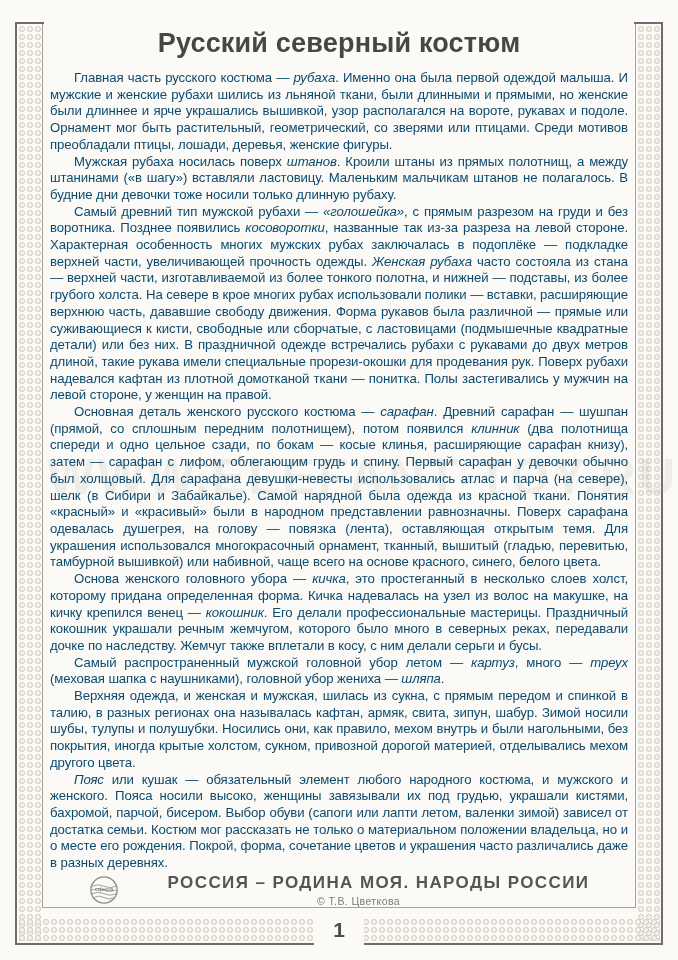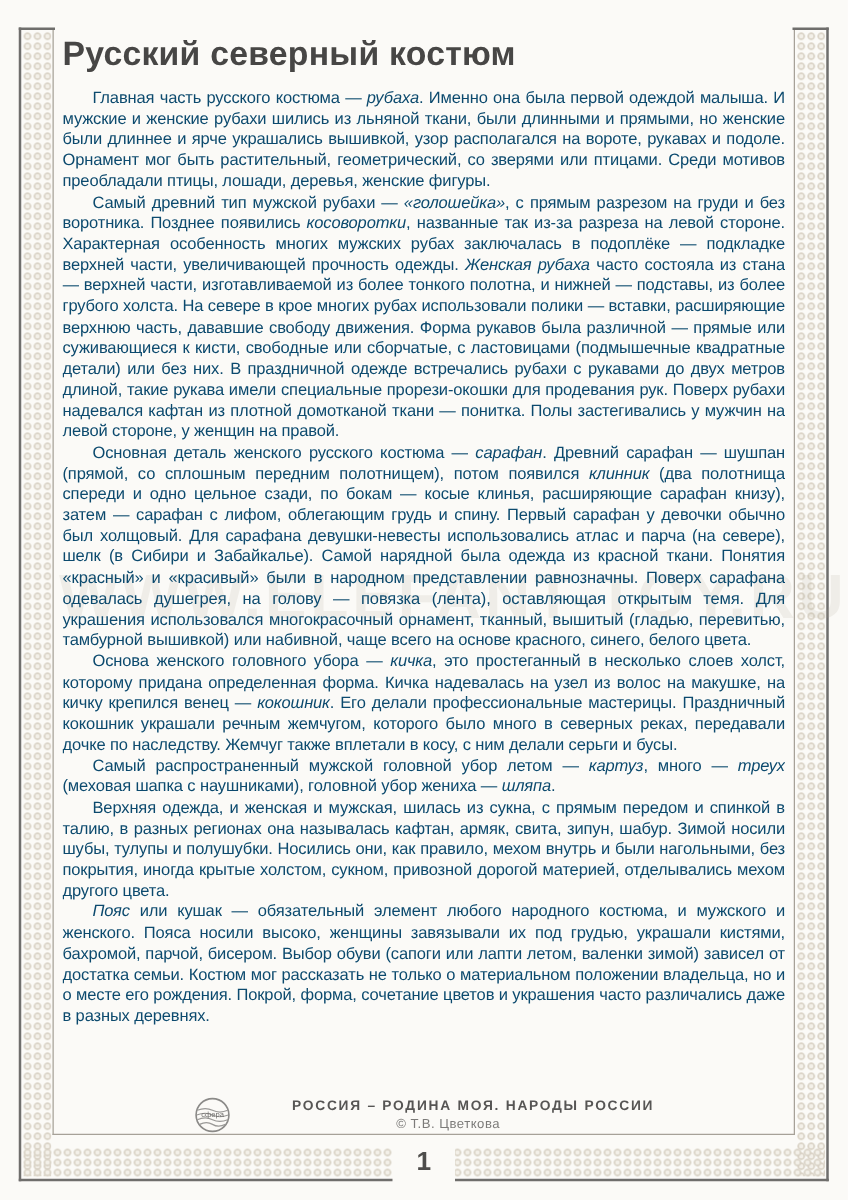--- a/index.html
+++ b/index.html
@@ -47,41 +47,41 @@
     text-align:right; font-size:50px; font-weight:bold; letter-spacing:3px;
     color:rgba(168,160,145,0.14); white-space:nowrap; pointer-events:none;
   }
 
   
   .content {
     position:absolute; left:50px; right:50px; top:24px; bottom:58px;
     z-index:1; overflow:hidden;
   }
   h1.title {
-    margin-top:3px; text-align:left;
+    margin-top:3px; text-align:center;
     font-size:27px; line-height:32px; font-weight:bold; color:#474645;
     letter-spacing:0.2px;
   }
   .paragraphs { margin-top:11px; }
   .paragraphs p {
     text-indent:24px; text-align:justify;
     font-size:13.2px; line-height:16.7px; color:#0c4a6e;
     letter-spacing:-0.1px;
   }
   .paragraphs p i { font-style:italic; }
 
   
   .footer {
     position:absolute; left:0; right:0; bottom:53px; z-index:2;
     display:flex; align-items:center; justify-content:center; gap:9px;
   }
   .footer .logo { width:30px; height:30px; flex:0 0 auto; }
   .footer-text { text-align:center; }
   .series-title {
-    font-size:11px; font-weight:bold; letter-spacing:1.4px; color:#565554;padding-left:40px;
+    font-size:17px; font-weight:bold; letter-spacing:1.4px; color:#565554;padding-left:40px;
   }
   .copyright { margin-top:2px; font-size:10.5px; color:#7c7b79; letter-spacing:0.4px; }
 </style>
 </head>
 <body>
 
 <div class="page">
 
   <div class="line line-left"></div>
   <div class="line line-right"></div>
@@ -92,20 +92,21 @@
   <div class="lace lace-right"></div>
   <div class="lace lace-bottom"></div>
   <div class="inner-frame"></div>
 
   <div class="watermark">WWW.ELEFANT-TOY.RU</div>
 
   <div class="content">
     <h1 class="title">Русский северный костюм</h1>
     <div class="paragraphs">
         <p><span>Главная часть русского костюма — </span><i>рубаха</i><span>. Именно она была первой одеждой малыша. И мужские и женские рубахи шились из льняной ткани, были длинными и прямыми, но женские были длиннее и ярче украшались вышивкой, узор располагался на вороте, рукавах и подоле. Орнамент мог быть растительный, геометрический, со зверями или птицами. Среди мотивов преобладали птицы, лошади, деревья, женские фигуры.</span></p>
+        <p><span>Мужская рубаха носилась поверх </span><i>штанов</i><span>. Кроили штаны из прямых полотнищ, а между штанинами («в шагу») вставляли ластовицу. Маленьким мальчикам штанов не полагалось. В будние дни девочки тоже носили только длинную рубаху.</span></p>
         <p><span>Самый древний тип мужской рубахи — </span><i>«голошейка»</i><span>, с прямым разрезом на груди и без воротника. Позднее появились </span><i>косоворотки</i><span>, названные так из-за разреза на левой стороне. Характерная особенность многих мужских рубах заключалась в подоплёке — подкладке верхней части, увеличивающей прочность одежды. </span><i>Женская рубаха</i><span> часто состояла из стана — верхней части, изготавливаемой из более тонкого полотна, и нижней — подставы, из более грубого холста. На севере в крое многих рубах использовали полики — вставки, расширяющие верхнюю часть, дававшие свободу движения. Форма рукавов была различной — прямые или суживающиеся к кисти, свободные или сборчатые, с ластовицами (подмышечные квадратные детали) или без них. В праздничной одежде встречались рубахи с рукавами до двух метров длиной, такие рукава имели специальные прорези-окошки для продевания рук. Поверх рубахи надевался кафтан из плотной домотканой ткани — понитка. Полы застегивались у мужчин на левой стороне, у женщин на правой.</span></p>
         <p><span>Основная деталь женского русского костюма — </span><i>сарафан</i><span>. Древний сарафан — шушпан (прямой, со сплошным передним полотнищем), потом появился </span><i>клинник</i><span> (два полотнища спереди и одно цельное сзади, по бокам — косые клинья, расширяющие сарафан книзу), затем — сарафан с лифом, облегающим грудь и спину. Первый сарафан у девочки обычно был холщовый. Для сарафана девушки-невесты использовались атлас и парча (на севере), шелк (в Сибири и Забайкалье). Самой нарядной была одежда из красной ткани. Понятия «красный» и «красивый» были в народном представлении равнозначны. Поверх сарафана одевалась душегрея, на голову — повязка (лента), оставляющая открытым темя. Для украшения использовался многокрасочный орнамент, тканный, вышитый (гладью, перевитью, тамбурной вышивкой) или набивной, чаще всего на основе красного, синего, белого цвета.</span></p>
         <p><span>Основа женского головного убора — </span><i>кичка</i><span>, это простеганный в несколько слоев холст, которому придана определенная форма. Кичка надевалась на узел из волос на макушке, на кичку крепился венец — </span><i>кокошник</i><span>. Его делали профессиональные мастерицы. Праздничный кокошник украшали речным жемчугом, которого было много в северных реках, передавали дочке по наследству. Жемчуг также вплетали в косу, с ним делали серьги и бусы.</span></p>
         <p><span>Самый распространенный мужской головной убор летом — </span><i>картуз</i><span>, много — </span><i>треух</i><span> (меховая шапка с наушниками), головной убор жениха — </span><i>шляпа</i><span>.</span></p>
         <p><span>Верхняя одежда, и женская и мужская, шилась из сукна, с прямым передом и спинкой в талию, в разных регионах она называлась кафтан, армяк, свита, зипун, шабур. Зимой носили шубы, тулупы и полушубки. Носились они, как правило, мехом внутрь и были нагольными, без покрытия, иногда крытые холстом, сукном, привозной дорогой материей, отделывались мехом другого цвета.</span></p>
         <p><i>Пояс</i><span> или кушак — обязательный элемент любого народного костюма, и мужского и женского. Пояса носили высоко, женщины завязывали их под грудью, украшали кистями, бахромой, парчой, бисером. Выбор обуви (сапоги или лапти летом, валенки зимой) зависел от достатка семьи. Костюм мог рассказать не только о материальном положении владельца, но и о месте его рождения. Покрой, форма, сочетание цветов и украшения часто различались даже в разных деревнях.</span></p>
       </div>
   </div>
 
   <div class="footer">

